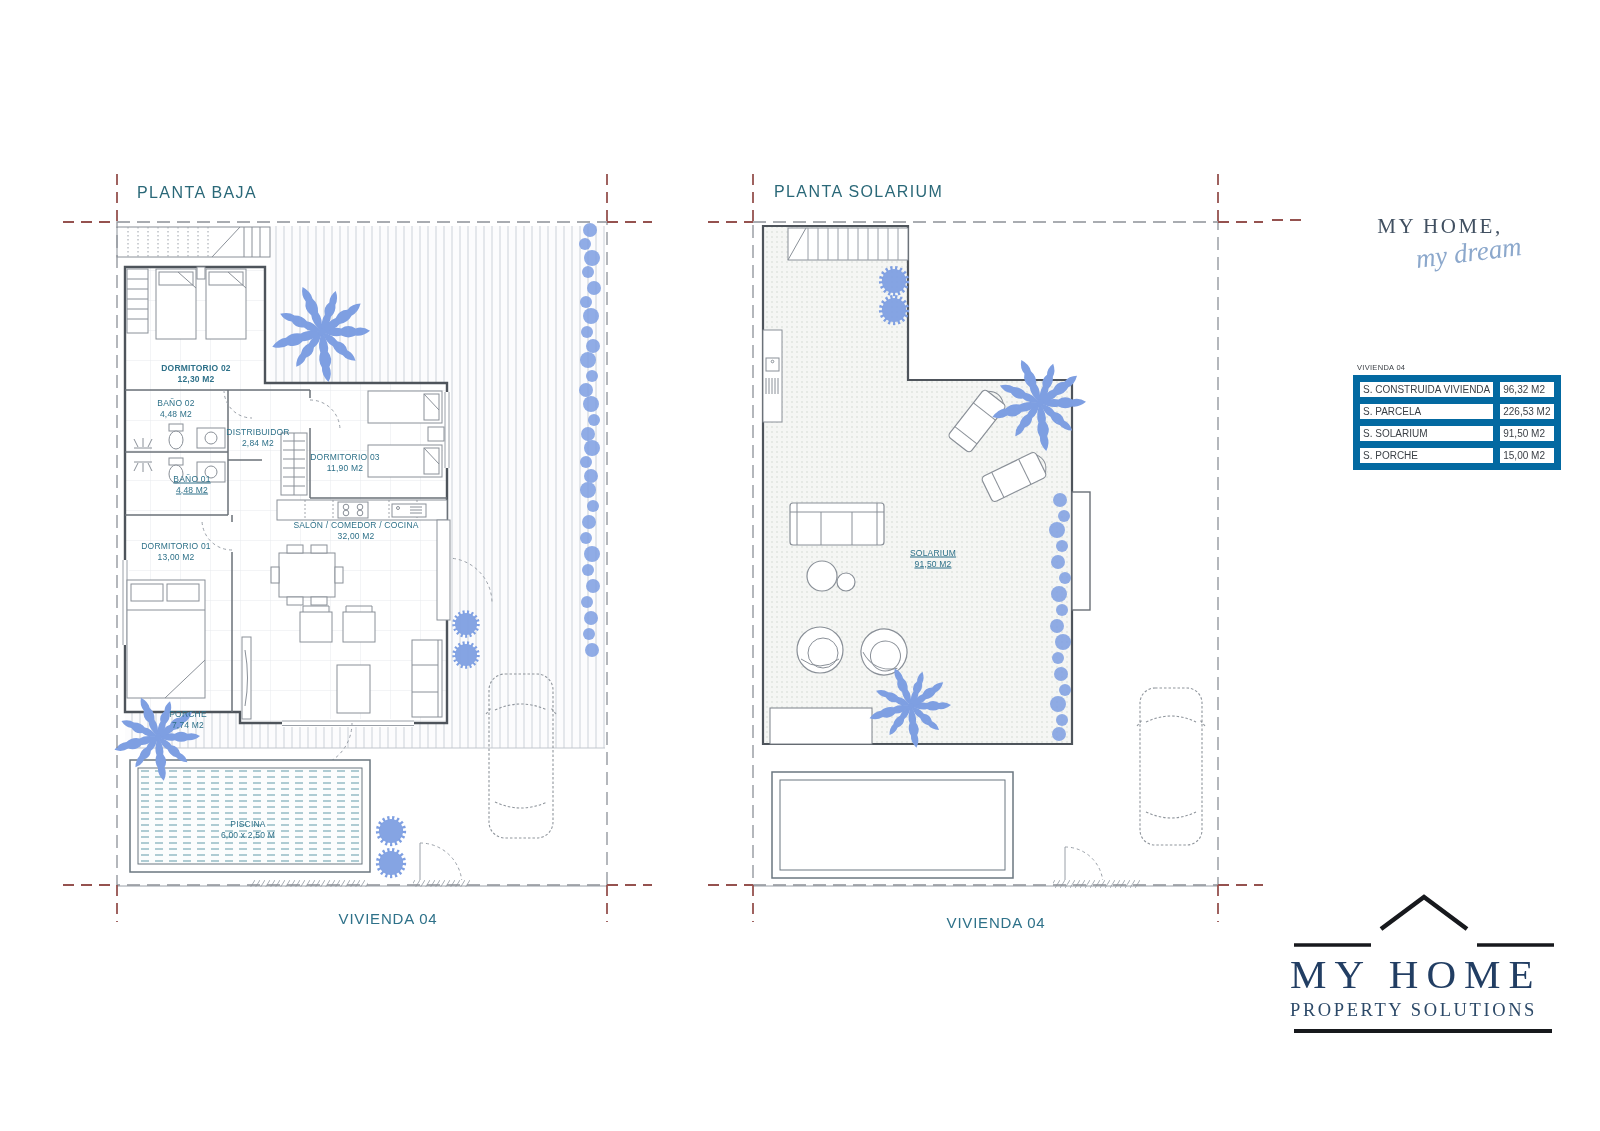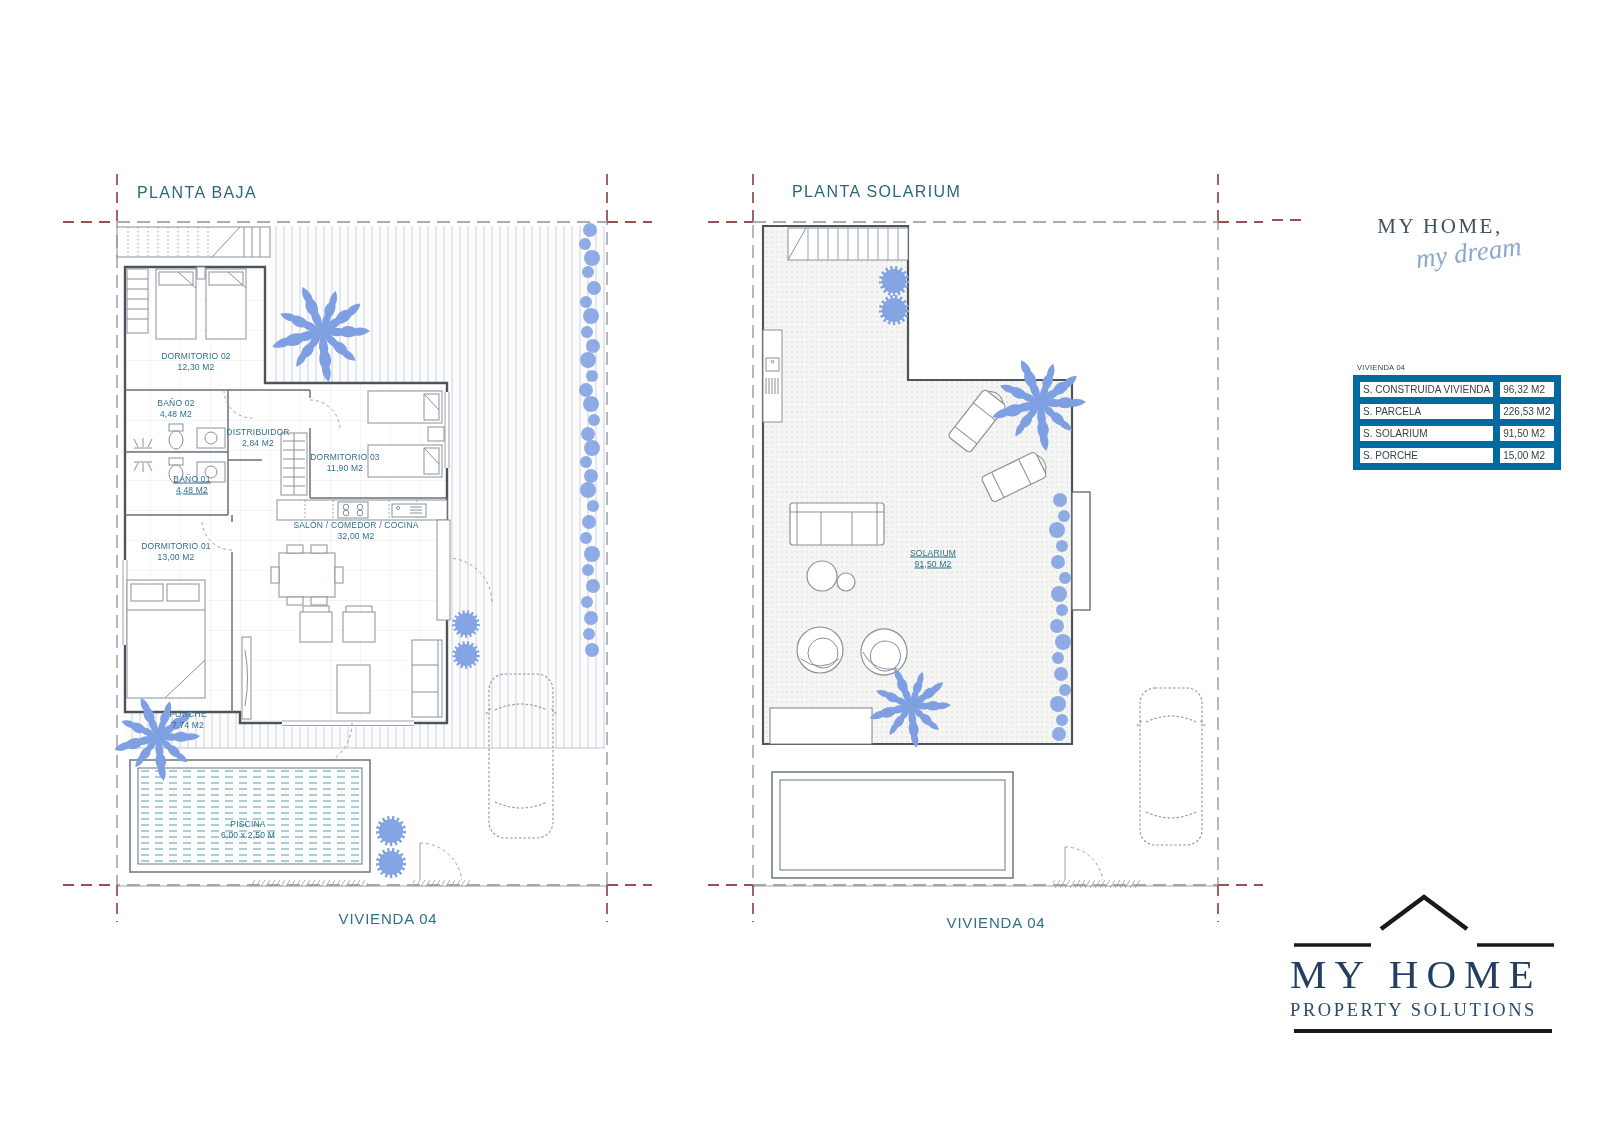--- a/index.html
+++ b/index.html
@@ -425,26 +425,26 @@
   </g>
 
   <g fill="none" stroke="#17191d">
     <path d="M1381,929 L1424,897 L1467,929" stroke-width="4.5"></path>
     <line x1="1294" y1="945" x2="1371" y2="945" stroke-width="3.5"></line>
     <line x1="1477" y1="945" x2="1554" y2="945" stroke-width="3.5"></line>
   </g>
 </svg>
 
 <div class="plan-title" style="left:137px;top:184px;">PLANTA BAJA</div>
-<div class="plan-title" style="left:792px;top:183px;">PLANTA SOLARIUM</div>
+<div class="plan-title" style="left:774px;top:183px;">PLANTA SOLARIUM</div>
 
 <div class="plan-footer" style="left:388px;top:910px;">VIVIENDA 04</div>
 <div class="plan-footer" style="left:996px;top:914px;">VIVIENDA 04</div>
 
-<div class="room-label" style="left:196px;top:361px;">
+<div class="room-label" style="left:196px;top:373px;font-weight:bold;">
   <span>DORMITORIO 02</span><br>
   <span>12,30 M2</span>
 </div>
 <div class="room-label" style="left:176px;top:408px;">
   <span>BAÑO 02</span><br>
   <span>4,48 M2</span>
 </div>
 <div class="room-label" style="left:258px;top:437px;">
   <span>DISTRIBUIDOR</span><br>
   <span>2,84 M2</span>

